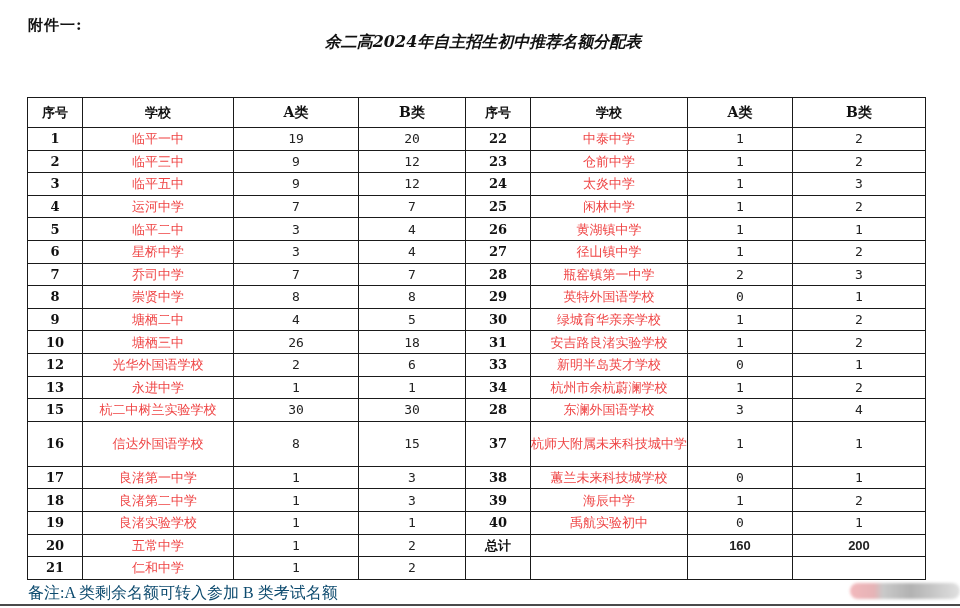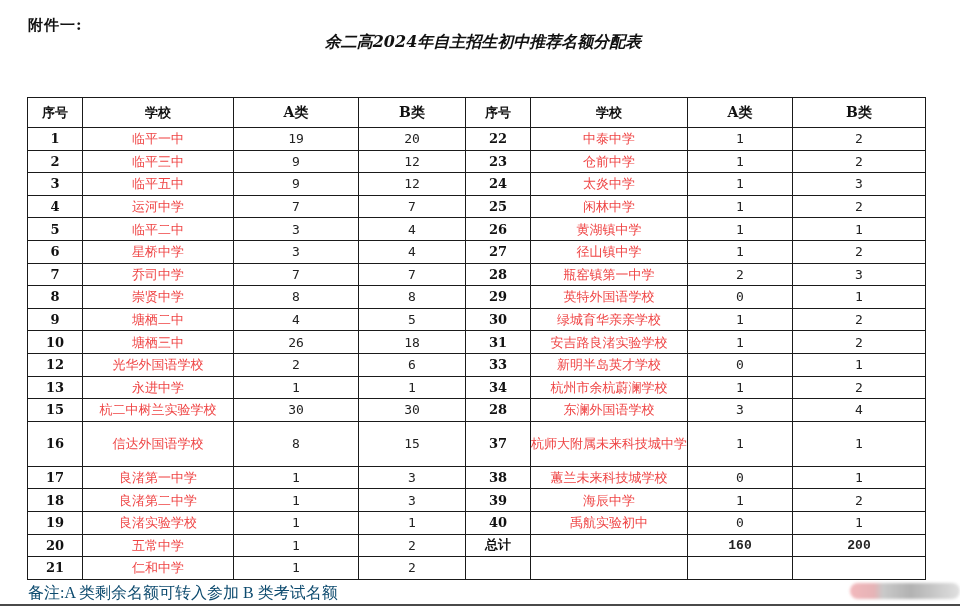--- a/index.html
+++ b/index.html
@@ -26,21 +26,21 @@
     font-size:13px; height:21.6px; padding:0; line-height:15px;
     overflow:hidden; white-space:nowrap;
   }
   table.alloc th { height:29px; font-weight:bold; font-size:13px; }
   table.alloc th.hdr-latin { font-family:"DejaVu Serif", serif; font-size:14px; }
   td.no { font-weight:bold; font-family:"DejaVu Serif", serif; font-size:13px; }
   td.val { font-family:"DejaVu Sans Mono", monospace; font-size:12.5px; color:#222; }
   td.school { font-size:13px; color:#ef4444; }
   td.wrap { white-space:normal; line-height:20px;font-family:Liberation Serif, serif; }
   tr.tall td { height:44px; }
-  td.total { font-weight:bold; font-family:Liberation Mono, monospace; }
+  td.total { font-weight:bold; font-family:Liberation Sans, sans-serif; }
   .note {
     position:absolute; left:28px; top:583px; font-size:16px; color:#0c4a6e;font-family:Liberation Serif, serif;
   }
   .blur {
     position:absolute; left:850px; top:583px; width:110px; height:16px;
     border-radius:8px;
     background:linear-gradient(to right,#f2b8bc 0%,#e6b3b6 22%,#c9c9c9 30%,#b2b2b2 55%,#c6c6c6 75%,#e0e0e0 100%);
     filter:blur(1.5px);
   }
   .bottom-rule {

